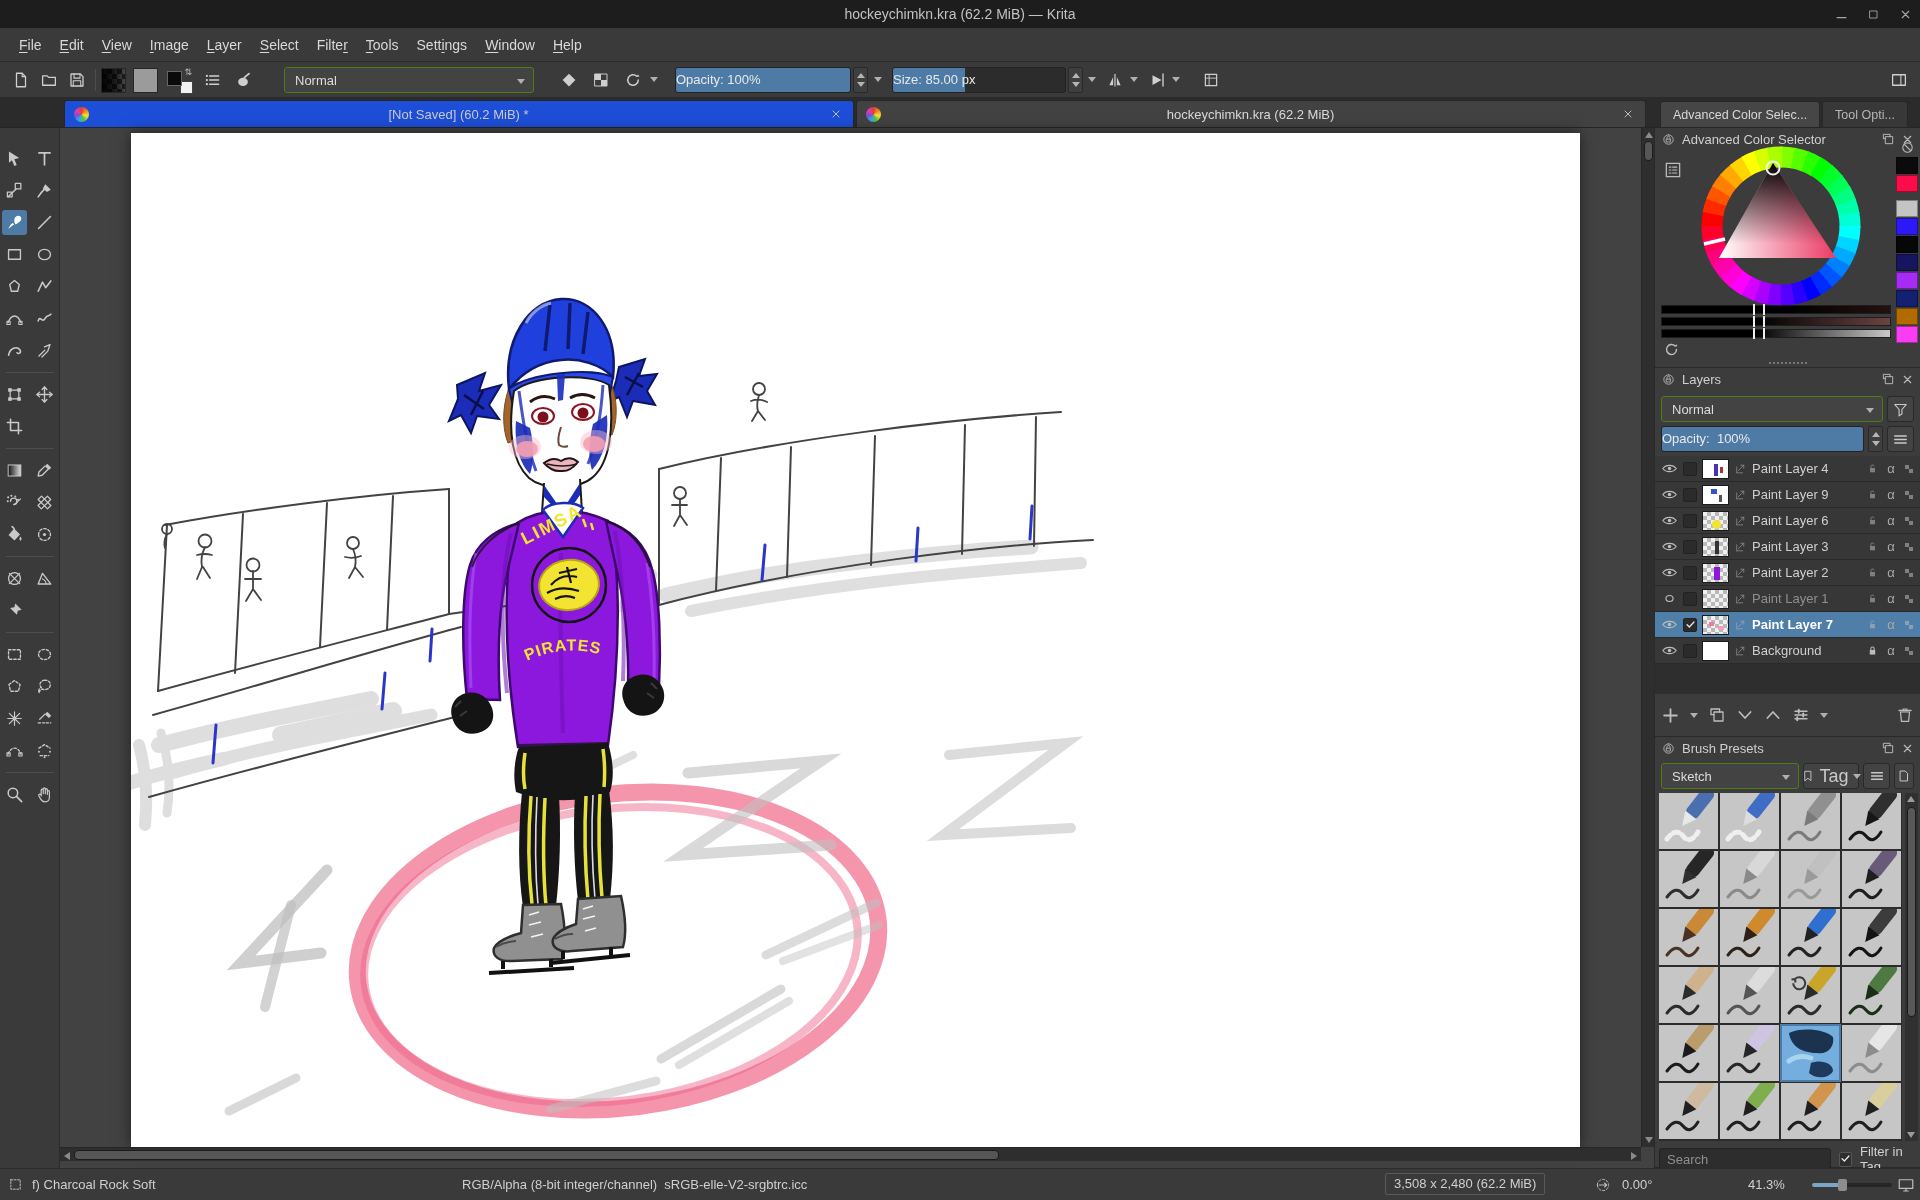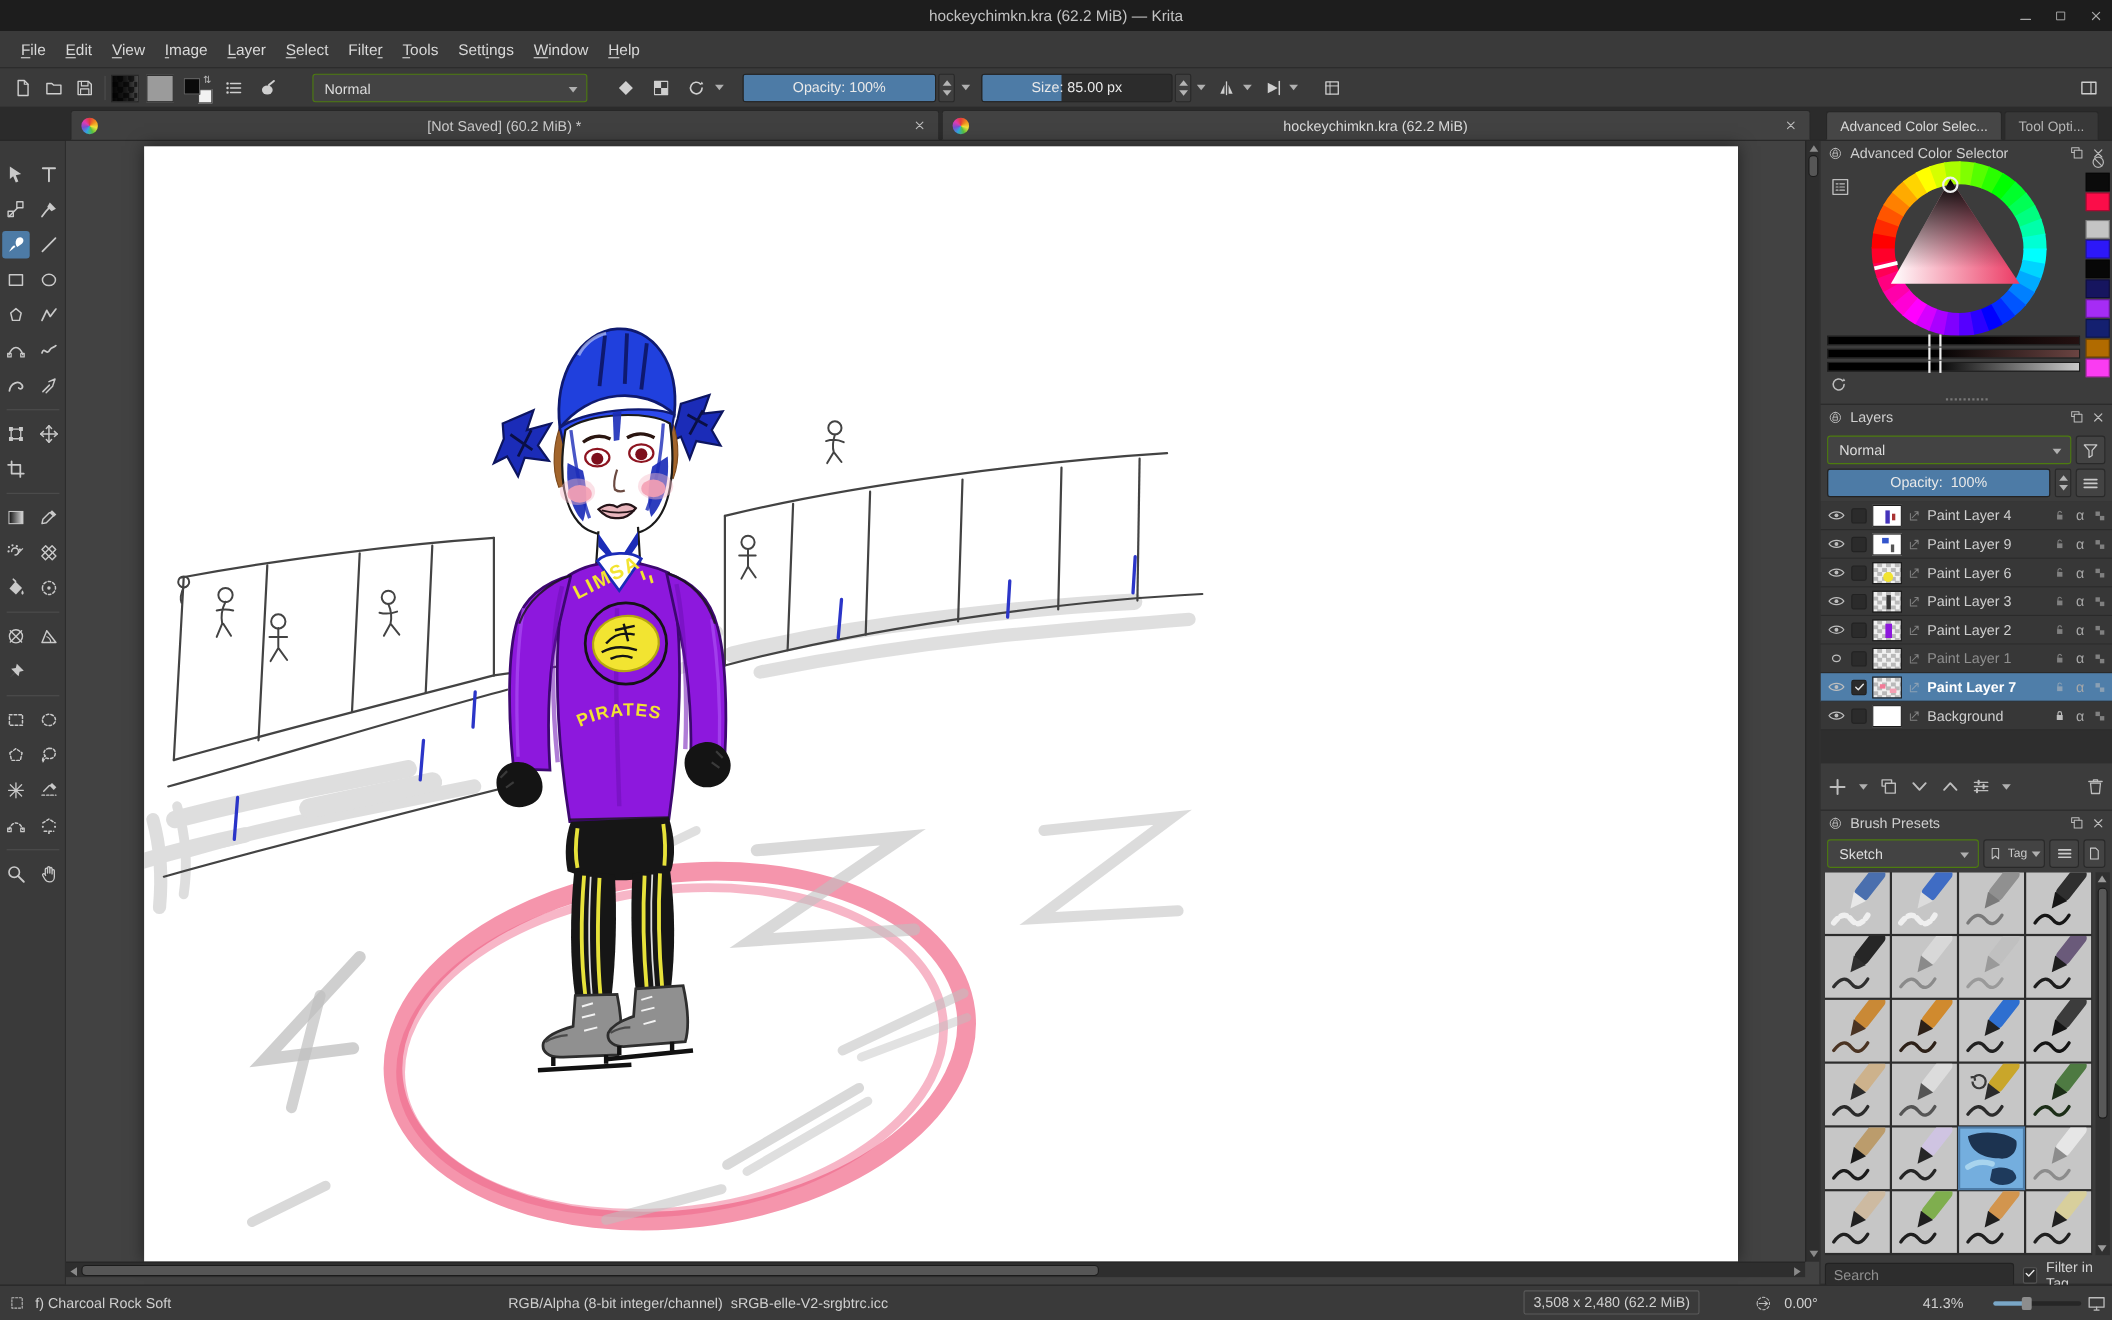--- a/index.html
+++ b/index.html
@@ -30,29 +30,29 @@
   .fgbg .fg{position:absolute;left:0;top:3px;width:15px;height:15px;background:#0a0a0a;border:1px solid #666;z-index:2;}
   .fgbg .bg{position:absolute;right:0;bottom:0;width:13px;height:13px;background:#f2f2f2;border:1px solid #444;}
   .fgbg .swap{position:absolute;right:1px;top:0;font-size:9px;color:#bbb;line-height:9px;}
   .dropdown{position:absolute;top:5px;height:26px;background:#434343;border:1px solid #4d7c0f;border-radius:3px;
     font-size:13px;color:#dcdcdc;display:flex;align-items:center;padding:0 22px 0 10px;}
   .caret{position:absolute;width:0;height:0;border-left:4px solid transparent;border-right:4px solid transparent;
     border-top:5px solid #b0b0b0;}
   .dropdown .caret{right:8px;top:11px;position:absolute;}
   .slider{position:absolute;top:5px;height:26px;background:#2c2c2c;border:1px solid #232323;border-radius:3px;overflow:hidden;}
   .slider .fill{position:absolute;left:0;top:0;bottom:0;background:#4d7ba6;}
-  .slabel{position:relative;display:block;text-align:center;line-height:24px;font-size:13px;color:#e9e9e9;white-space:pre;}
+  .slabel{position:relative;display:block;text-align:left;line-height:24px;font-size:13px;color:#e9e9e9;white-space:pre;}
   .spin{position:absolute;top:5px;width:15px;height:26px;background:#3f3f3f;border:1px solid #292929;border-radius:2px;}
   .spin .su,.spin .sd{position:absolute;left:3px;width:0;height:0;border-left:4px solid transparent;border-right:4px solid transparent;}
   .spin .su{top:5px;border-bottom:5px solid #b5b5b5;}
   .spin .sd{bottom:5px;border-top:5px solid #b5b5b5;}
   .tcaret{position:absolute;top:15px;}
   
   #tabbar{height:30px;background:#2b2b2b;display:flex;flex:none;padding-left:64px;border-bottom:1px solid #252525;}
-  .doc-tab{width:790px;height:27px;margin-top:2px;background:#404040;border:1px solid #272727;border-bottom:none;
+  .doc-tab{width:790px;height:27px;margin-top:2px;background:#1d4ed8;border:1px solid #272727;border-bottom:none;
     display:flex;align-items:center;font-size:13px;color:#c9c9c9;border-radius:3px 3px 0 0;margin-right:2px;}
   .doc-tab.active{background:#424242;color:#dadada;}
   .doc-tab .tab-label{flex:1;text-align:center;}
   .krita-icon{width:15px;height:15px;border-radius:50%;margin-left:9px;flex:none;
     background:conic-gradient(#e23b3b,#f08a1d,#f3e23a,#58c13d,#2fa7e0,#7b4fd0,#e23bb0,#e23b3b);}
   .tab-close{width:16px;height:16px;margin-right:9px;display:flex;align-items:center;justify-content:center;color:#bdbdbd;}
   #docker-tabs{margin-left:12px;display:flex;align-items:flex-end;gap:2px;}
   .dk-tab{height:26px;padding:0 12px;font-size:12.5px;display:flex;align-items:center;background:#383838;
     color:#b5b5b5;border:1px solid #272727;border-bottom:none;border-radius:3px 3px 0 0;}
   .dk-tab.active{background:#464646;color:#d8d8d8;margin-top:20px;}
@@ -1211,21 +1211,21 @@
           <div class="dropdown" style="max-width:158px">
             <span>Sketch</span>
               <i class="caret"></i>
             </div>
           <span class="sqbtn" style="width:56px;gap:4px">
             <span class="ic">
                 <svg viewBox="0 0 24 24" width="14" height="14">
                   <path d="M7,4h10v16l-5,-4.2L7,20Z" fill="none" stroke="currentColor" stroke-width="1.7" stroke-linecap="round" stroke-linejoin="round"></path>
                 </svg>
               </span>
-            <span style="font-size:11px">Tag</span>
+            <span style="font-size:18px">Tag</span>
             <i class="caret" style="position:relative"></i>
             </span>
           <span class="sqbtn">
               <svg viewBox="0 0 24 24" width="16" height="16">
                 <path d="M4,7h16M4,12h16M4,17h16" fill="none" stroke="currentColor" stroke-width="2.3" stroke-linecap="round" stroke-linejoin="round"></path>
               </svg>
             </span>
           <span class="sqbtn" style="width:20px">
               <svg viewBox="0 0 24 24" width="14" height="14">
                 <path d="M6,3.5h8l4,4V20.5H6Z" fill="none" stroke="currentColor" stroke-width="1.7" stroke-linecap="round" stroke-linejoin="round"></path>

